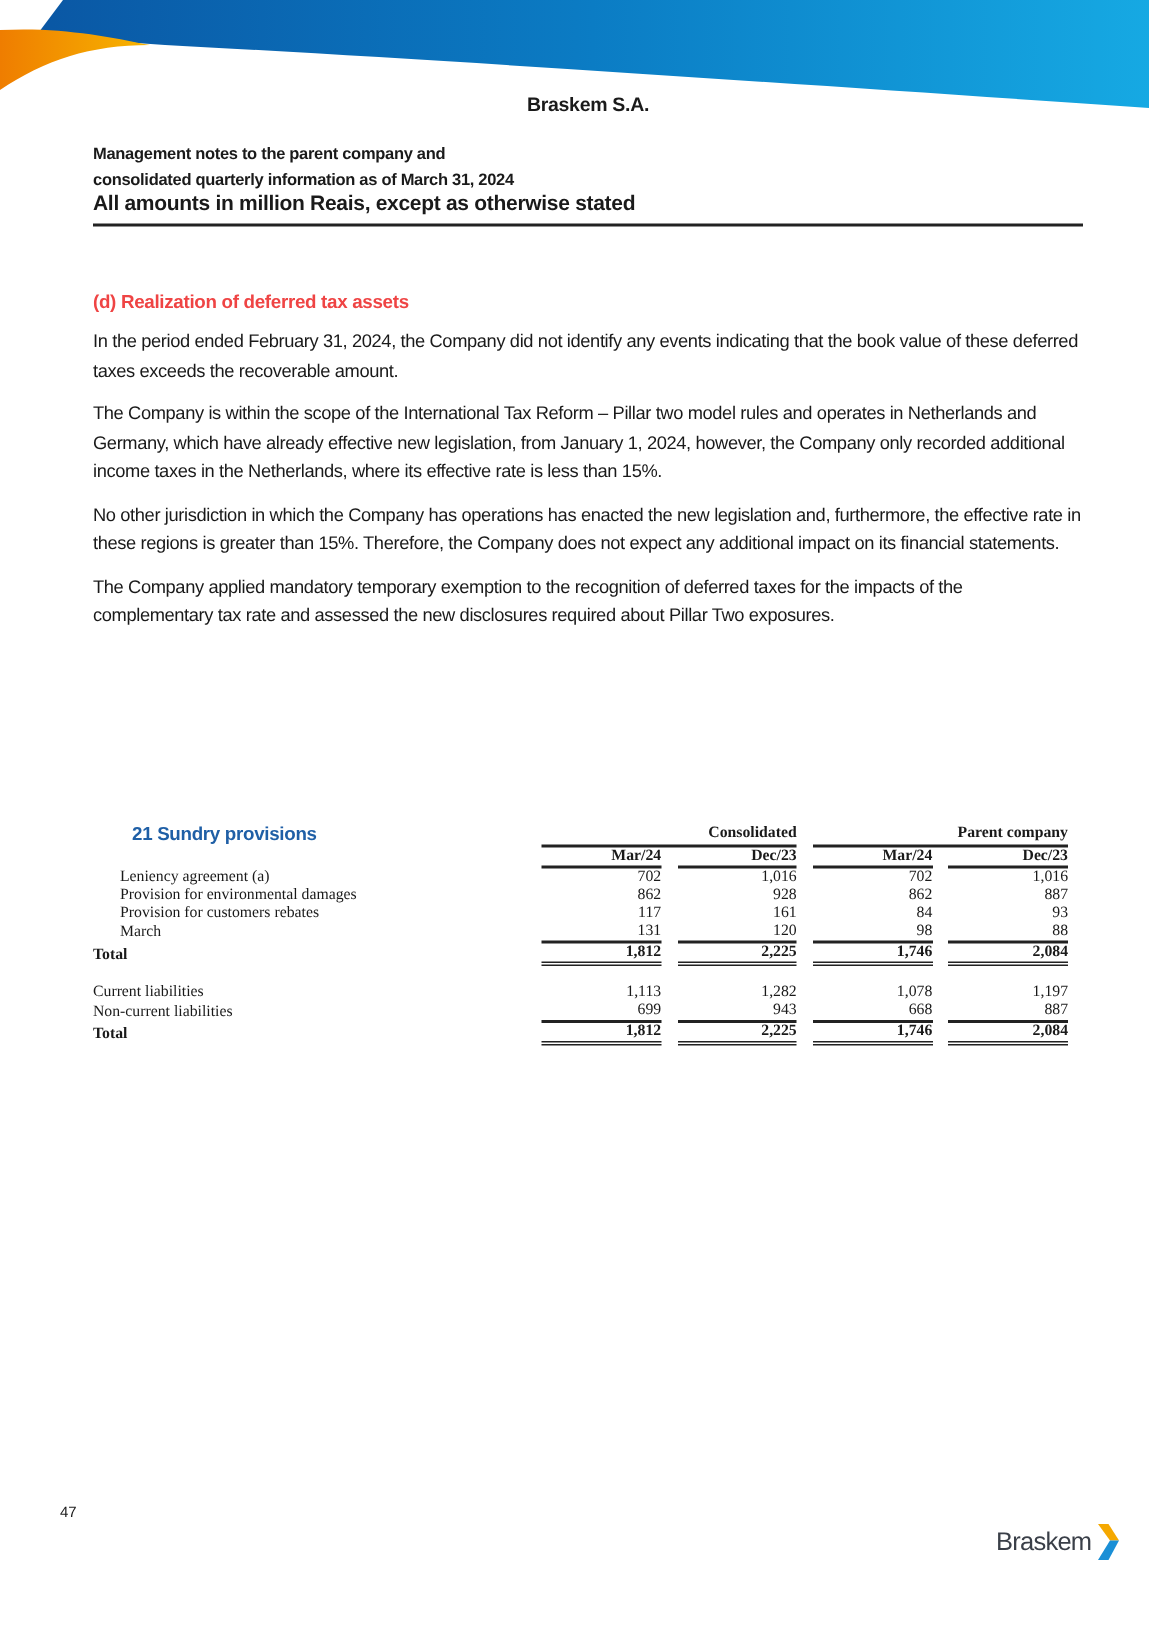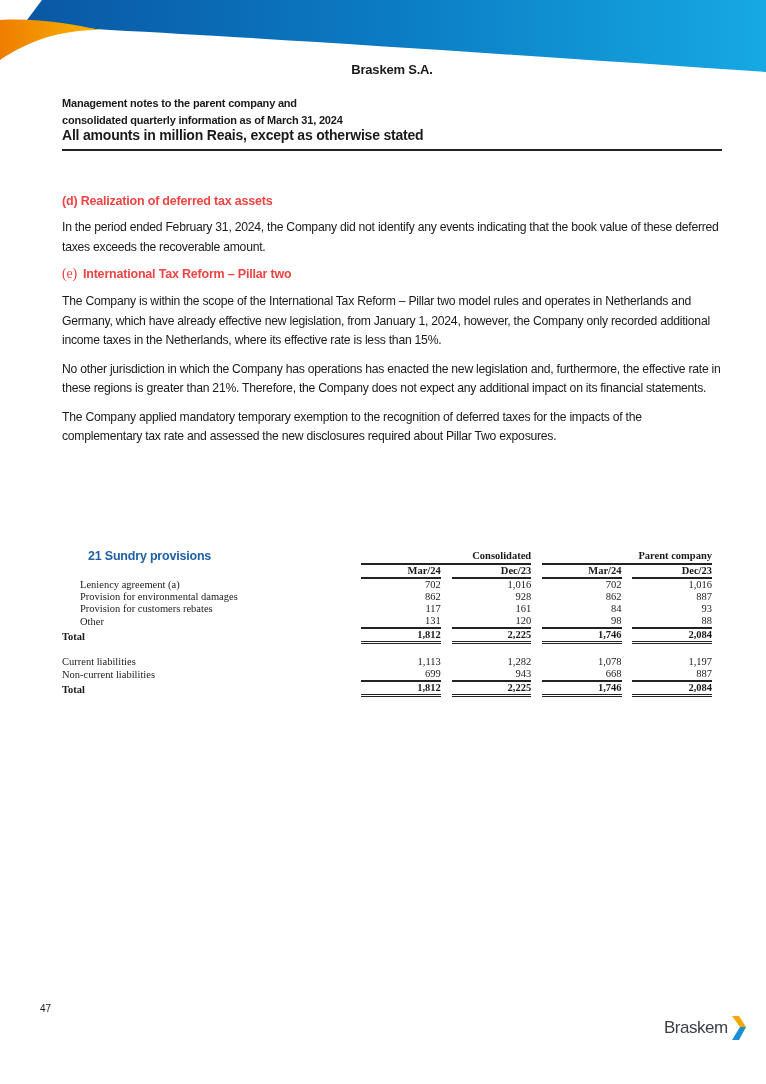--- a/index.html
+++ b/index.html
@@ -54,25 +54,22 @@
   <div class="company">Braskem S.A.</div>
   <div class="sub1">Management notes to the parent company and</div>
   <div class="sub1">consolidated quarterly information as of March 31, 2024</div>
   <div class="sub2">All amounts in million Reais, except as otherwise stated</div>
 </div>
 <div class="rule"></div>
 
 <div class="content">
   <div class="h-orange">(d) Realization of deferred tax assets</div>
   <p class="body">In the period ended February 31, 2024, the Company did not identify any events indicating that the book value of these deferred taxes exceeds the recoverable amount.</p>
-  <div class="h-orange" style="margin-top:2px;">
-    <span class="e">(e)</span><span>International Tax Reform – Pillar two</span>
-  </div>
   <p class="body">The Company is within the scope of the International Tax Reform – Pillar two model rules and operates in Netherlands and Germany, which have already effective new legislation, from January 1, 2024, however, the Company only recorded additional income taxes in the Netherlands, where its effective rate is less than 15%.</p>
-  <p class="body">No other jurisdiction in which the Company has operations has enacted the new legislation and, furthermore, the effective rate in these regions is greater than 21%. Therefore, the Company does not expect any additional impact on its financial statements.</p>
+  <p class="body">No other jurisdiction in which the Company has operations has enacted the new legislation and, furthermore, the effective rate in these regions is greater than 15%. Therefore, the Company does not expect any additional impact on its financial statements.</p>
   <p class="body">The Company applied mandatory temporary exemption to the recognition of deferred taxes for the impacts of the complementary tax rate and assessed the new disclosures required about Pillar Two exposures.</p>
 </div>
 
 <div class="h-blue">21 Sundry provisions</div>
 
 <table class="prov">
   <tbody>
       <tr>
     <td class="label"></td>
         <td class="gap"></td>
@@ -120,21 +117,21 @@
         <td class="gap"></td>
         <td class="num">117</td>
         <td class="gap"></td>
         <td class="num">161</td>
         <td class="gap"></td>
         <td class="num">84</td>
         <td class="gap"></td>
         <td class="num">93</td>
       </tr>
       <tr>
-        <td class="label ind">Other</td>
+        <td class="label ind">March</td>
         <td class="gap"></td>
         <td class="num ul">131</td>
         <td class="gap"></td>
         <td class="num ul">120</td>
         <td class="gap"></td>
         <td class="num ul">98</td>
         <td class="gap"></td>
         <td class="num ul">88</td>
       </tr>
     </tbody>

